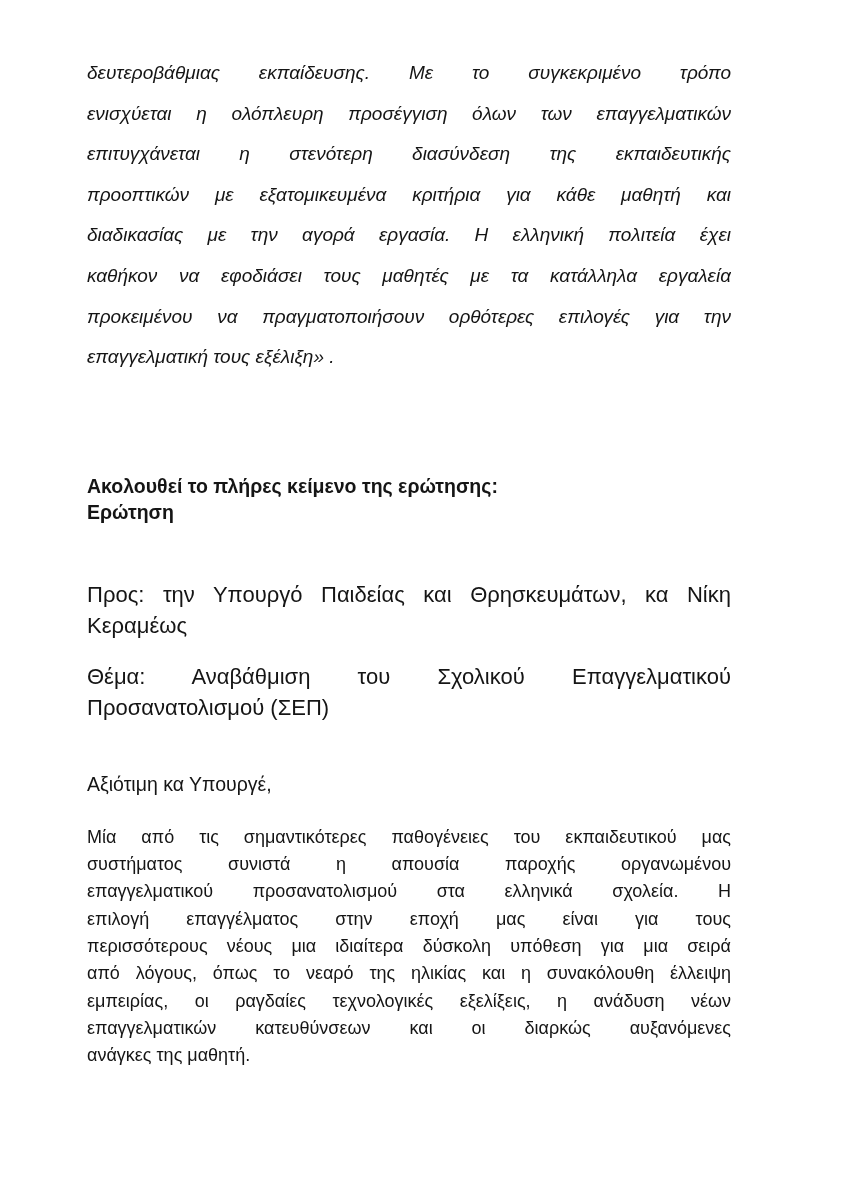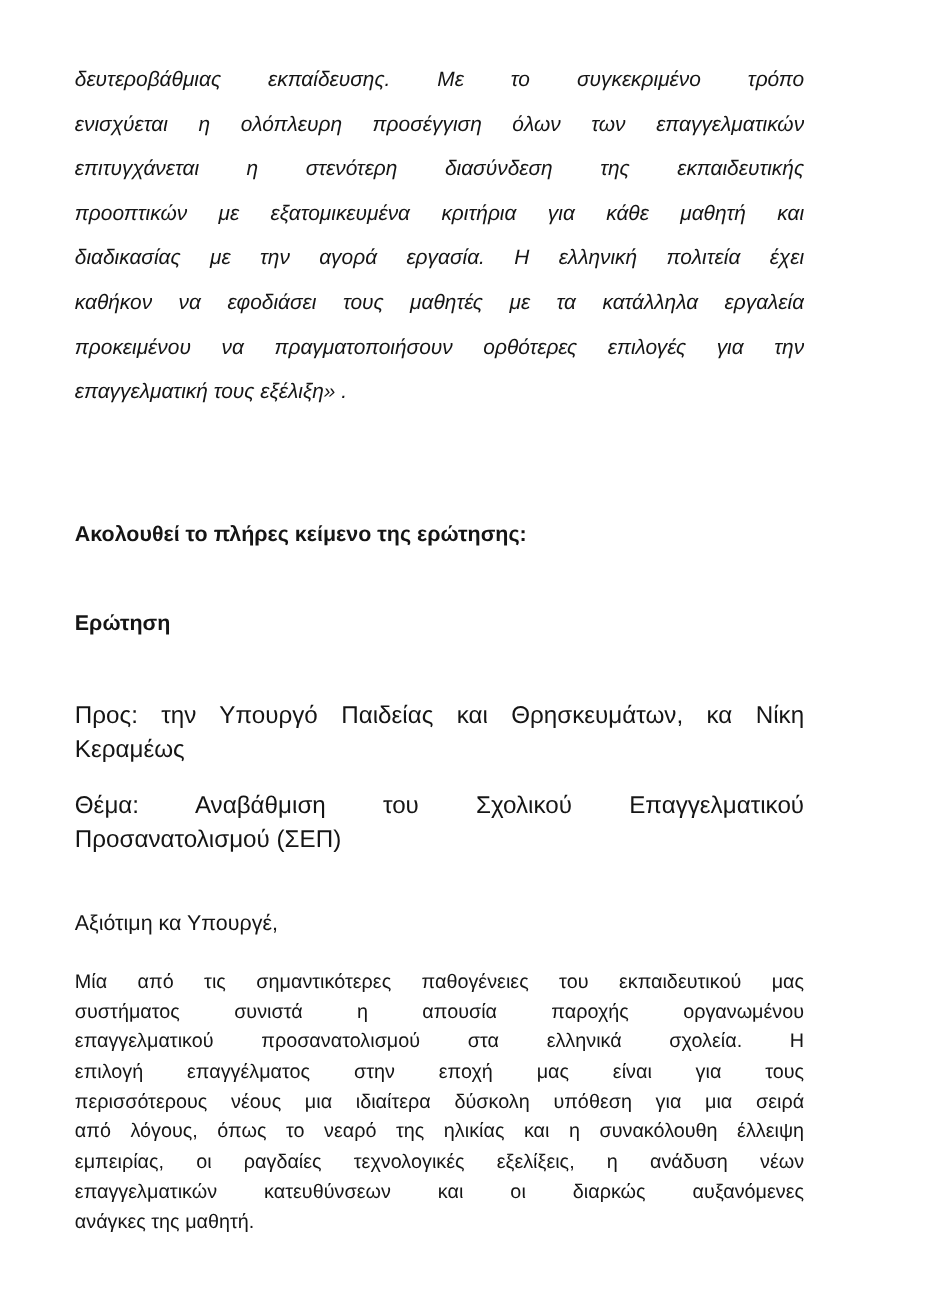--- a/index.html
+++ b/index.html
@@ -2,21 +2,21 @@
 <html lang="el"><head>
 <meta charset="utf-8">
 <style>
   html, body { margin: 0; padding: 0; background: #ffffff; }
   .page {
     position: relative;
     width: 842px;
     height: 1190px;
     background: #ffffff;
     box-sizing: border-box;
-    padding: 53px 111px 0 68px;
+    padding: 53px 111px 0 87px;
     color: #151515;
     font-family: "Liberation Sans", sans-serif;
     overflow: hidden;
   }
   
   .j { text-align: justify; text-align-last: justify; }
   
   .l { text-align: left; text-align-last: left; }
 
   .quote {
@@ -25,21 +25,21 @@
     line-height: 40.6px;
   }
   .quote div { overflow: hidden; }
 
   .h {
     font-weight: bold;
     font-size: 19.5px;
     line-height: 26px;
   }
   .h-section { margin-top: 95px; }
-  .h-question { margin-top: 55px; }
+  .h-question { }
 
   .block {
     font-size: 22px;
     line-height: 31px;
   }
   .to-block { margin-top: 54px; }
   .subject-block { margin-top: 20px; }
   .salutation { margin-top: 46px; font-size: 19.5px; line-height: 31px; }
 
   .body-par {

